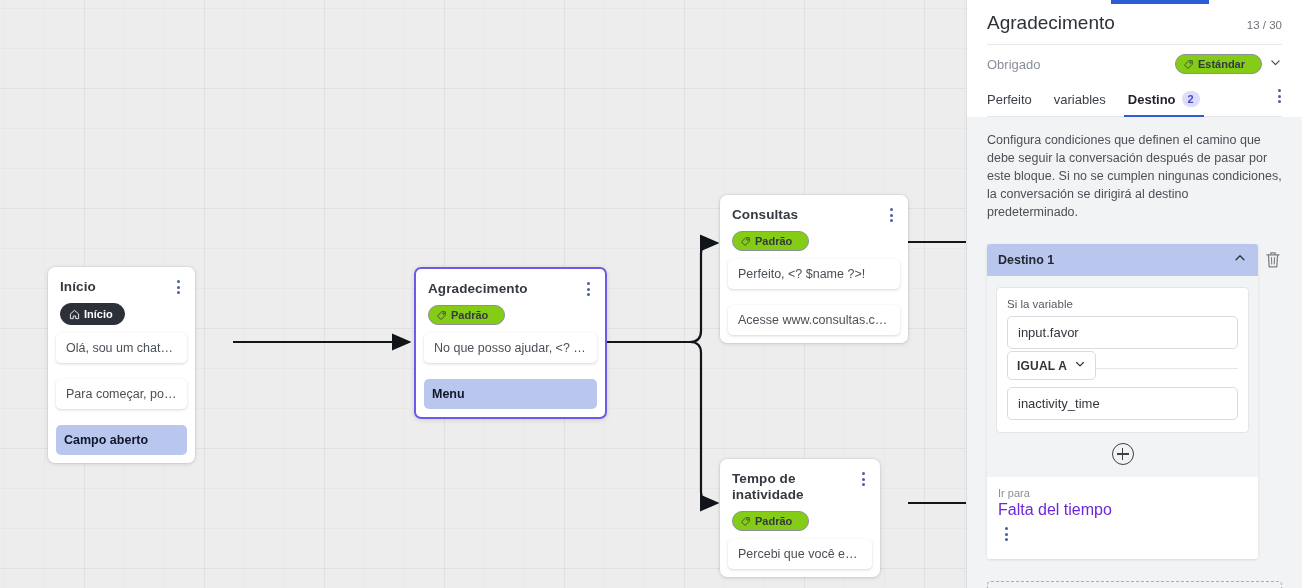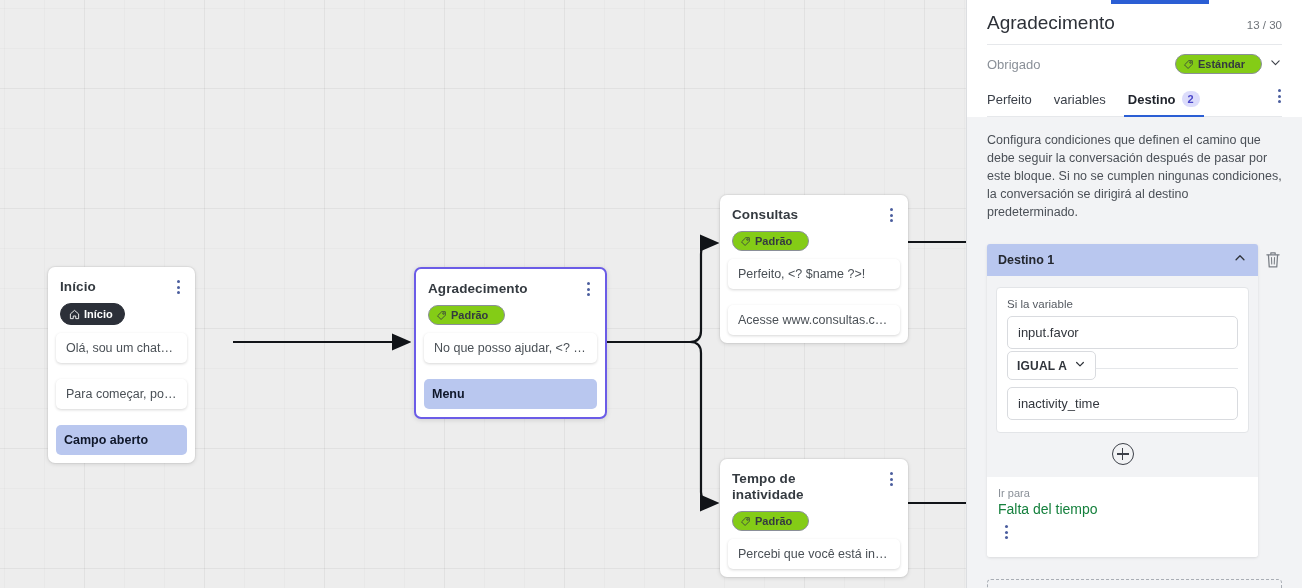--- a/index.html
+++ b/index.html
@@ -379,22 +379,22 @@
     align-items: flex-start;
     justify-content: space-between;
     flex-direction: column;
   }
   .goto-label {
     font-size: 11px;
     color: #8a9098;
     margin-bottom: 2px;
   }
   .goto-value {
-    font-size: 14px;
-    color: #15803d;
+    font-size: 16px;
+    color: #6d28d9;
   }
   .goto-kebab {
     width: 16px; height: 18px;
     display: flex;
     flex-direction: column;
     align-items: center;
     justify-content: space-between;
     padding: 2px 0;
     box-sizing: border-box;
     margin-top: 6px;
@@ -516,21 +516,21 @@
         </span>
         <span>Padrão</span>
       </span>
     </div>
     <div class="node-body">
       <div class="msg">Perfeito, &lt;? $name ?&gt;!</div>
       <div class="msg">Acesse www.consultas.com par...</div>
     </div>
   </div>
 
-  <div class="node" style="left:720px; top:459px; width:188px;">
+  <div class="node" style="left:720px; top:459px; width:160px;">
     <div class="node-head">
       <div class="node-title">Tempo de inatividade</div>
       <div class="node-kebab">
           <i></i>
           <i></i>
           <i></i>
         </div>
       <span class="tag">
         <span>
           <svg width="11" height="11" viewBox="0 0 16 16">

